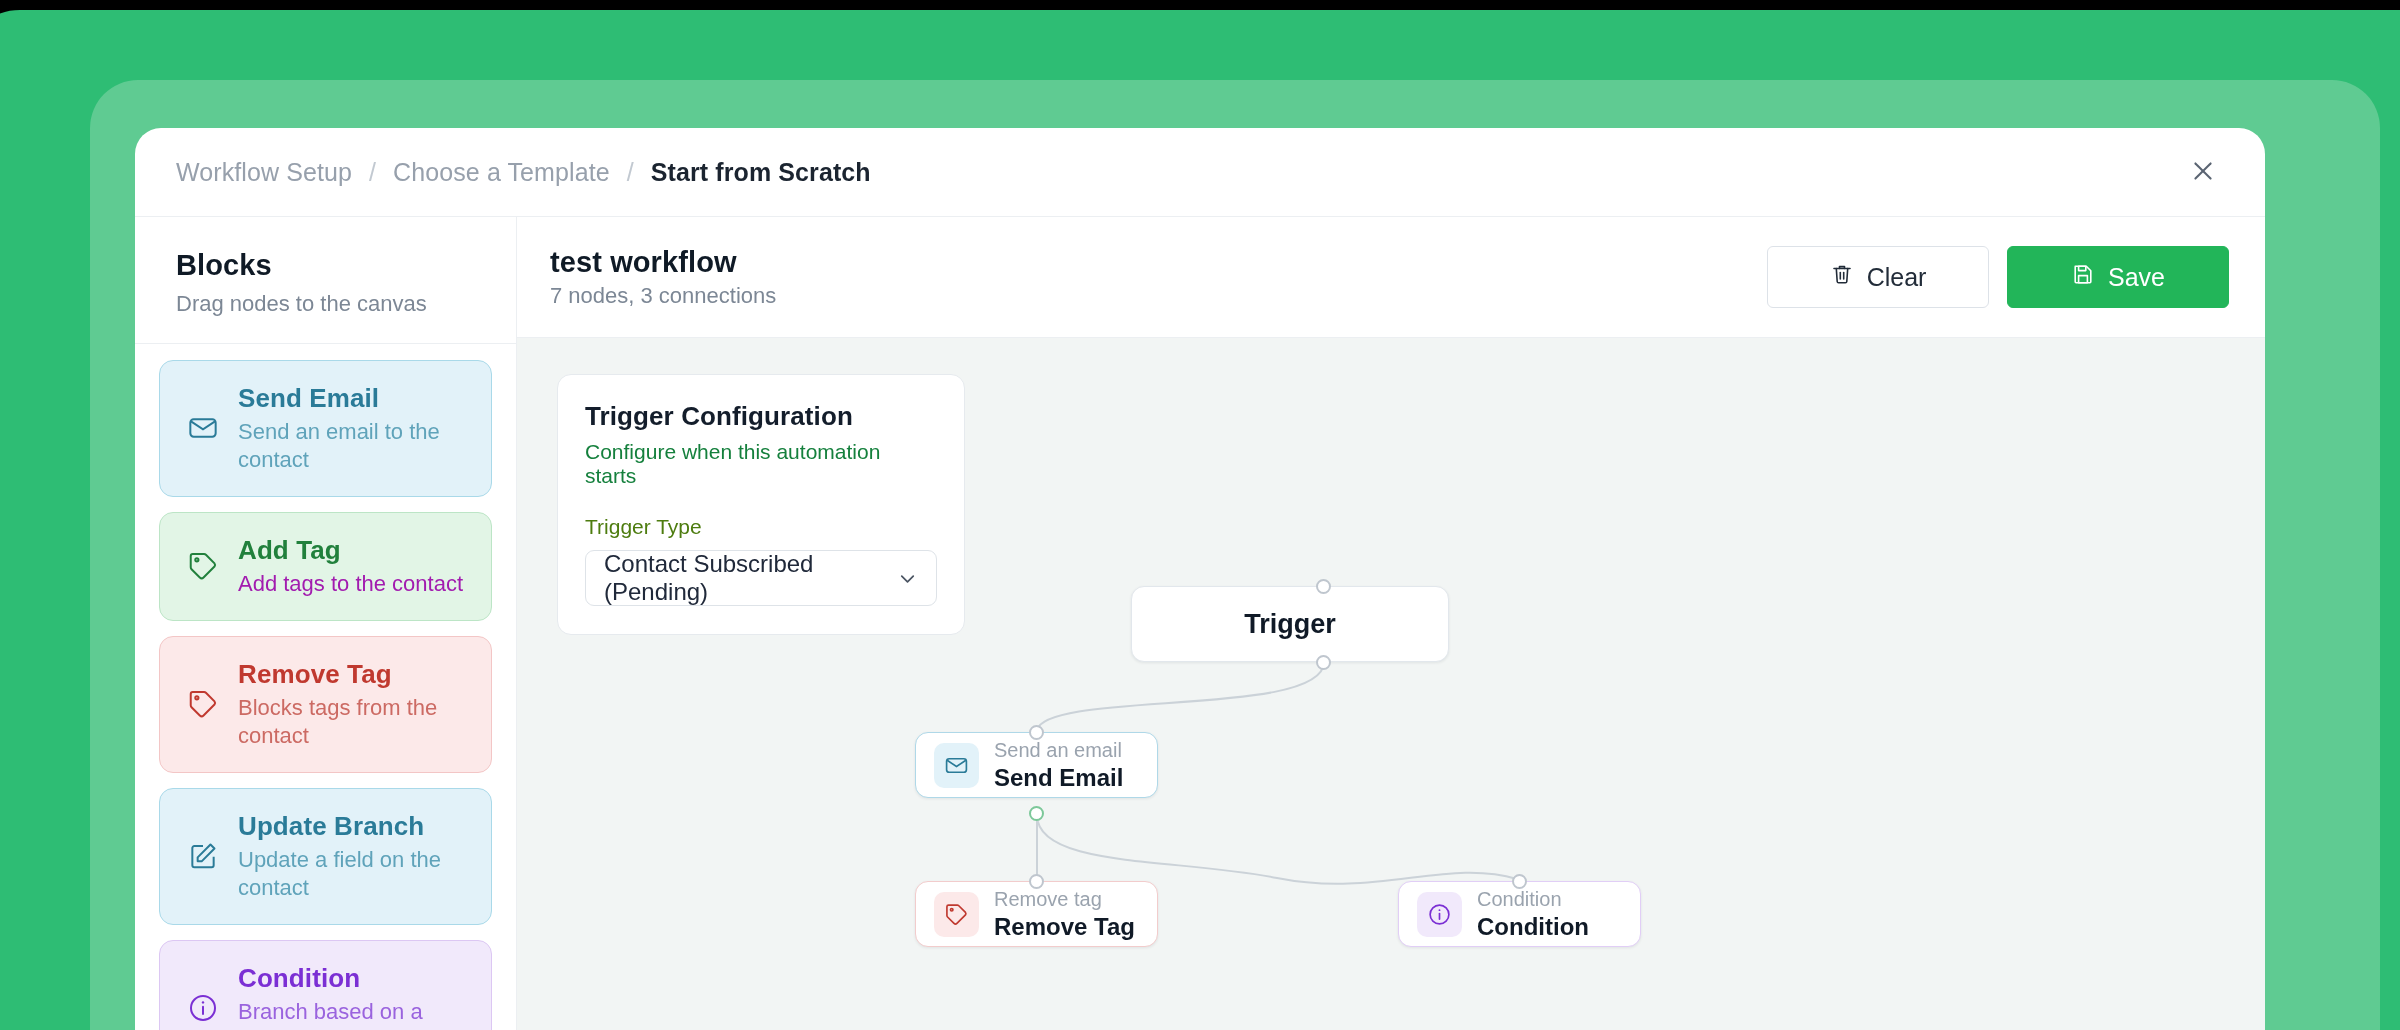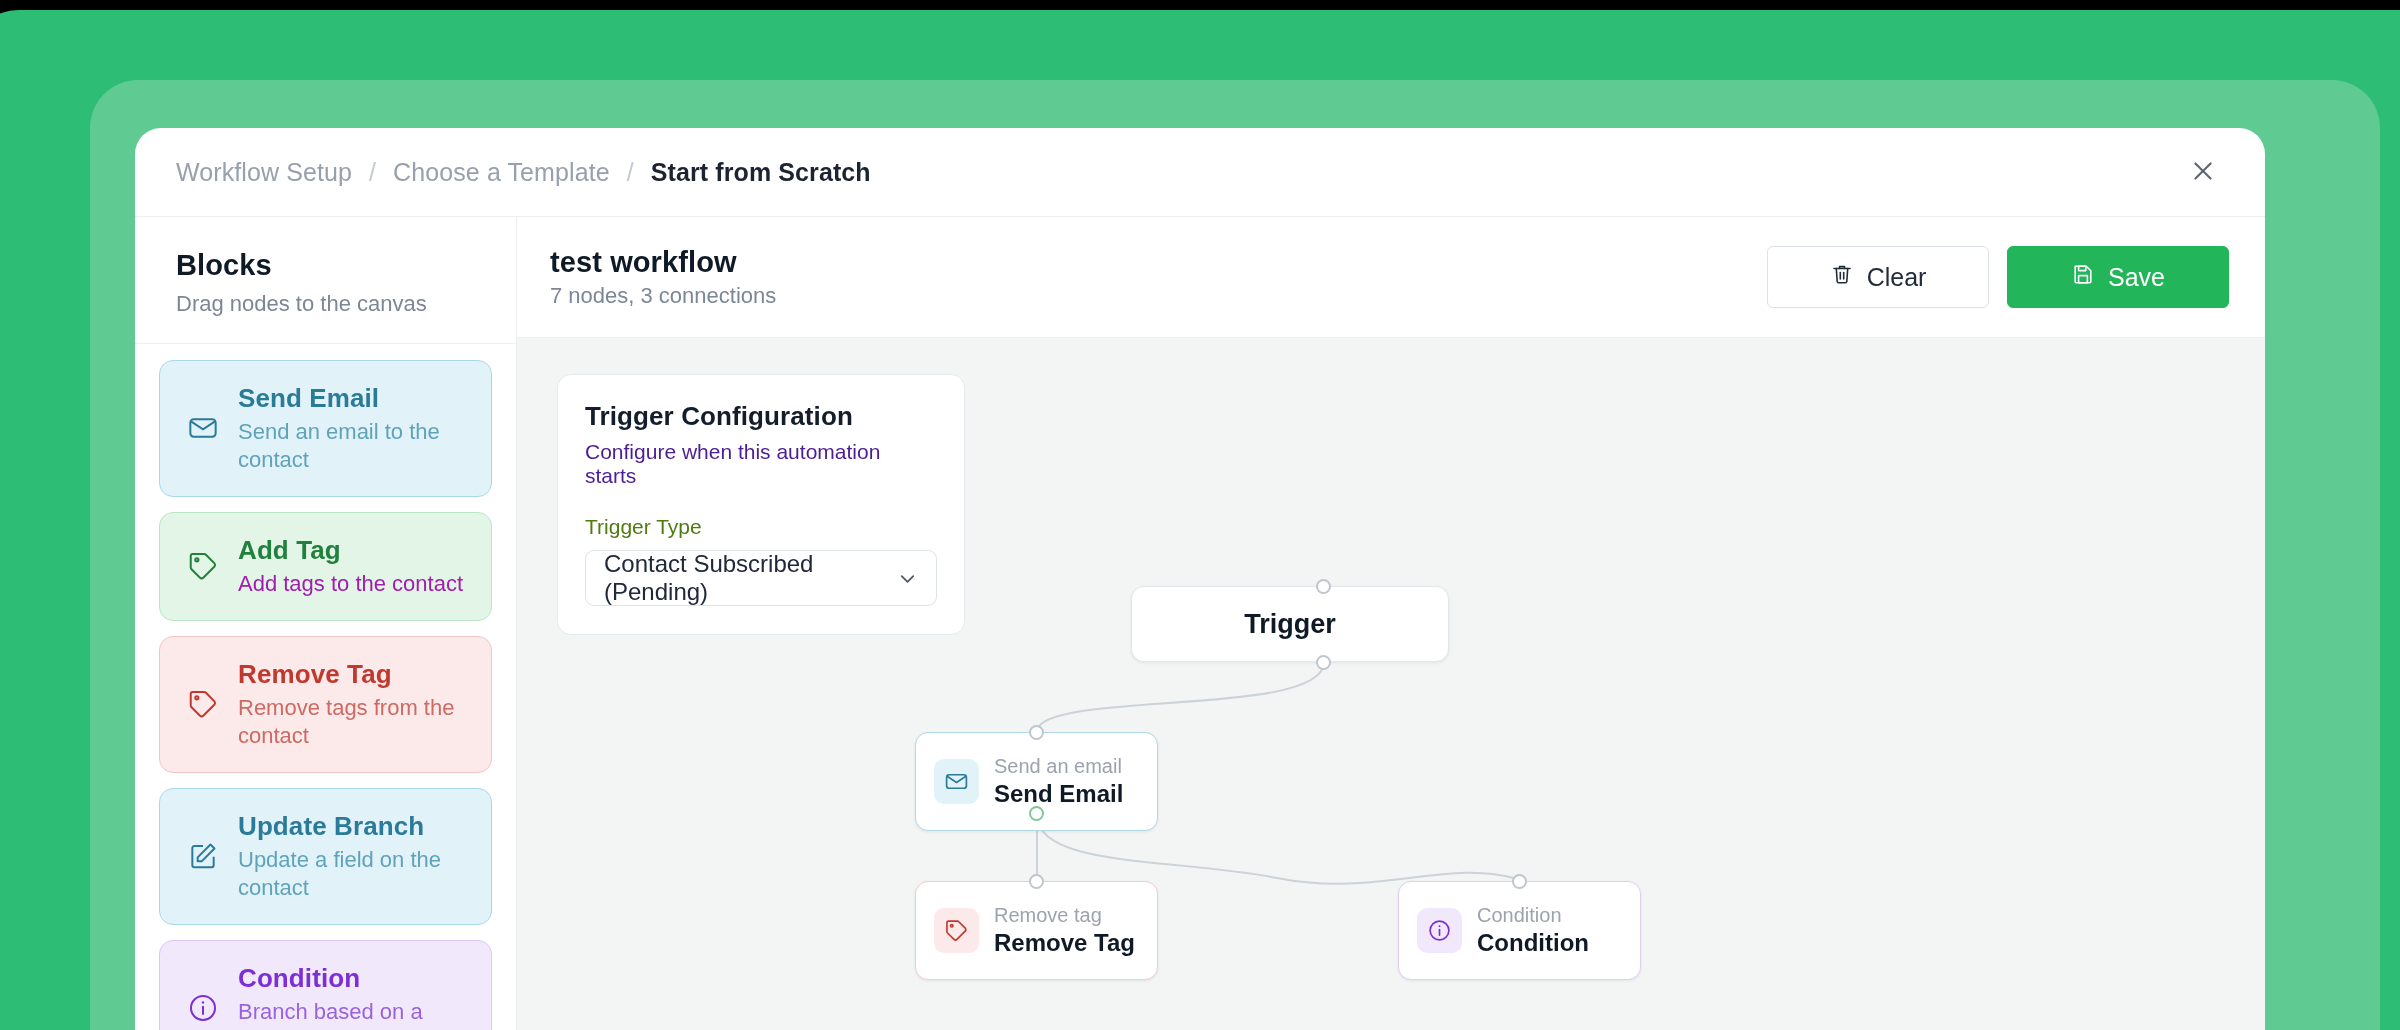--- a/index.html
+++ b/index.html
@@ -168,21 +168,21 @@
   .trigger-panel {
     position: absolute;
     left: 40px; top: 36px;
     width: 408px;
     background: #fff;
     border: 1px solid #E6EAEE;
     border-radius: 14px;
     padding: 26px 27px 28px 27px;
   }
   .tp-title { font-size: 26px; font-weight: bold; color: #131D2B; letter-spacing:.1px; }
-  .tp-sub { font-size: 21px; color: #4c1d95; margin-top: 8px; }
+  .tp-sub { font-size: 21px; color: #15803d; margin-top: 8px; }
   .tp-label { font-size: 21px; color: #4d7c0f; margin-top: 27px; }
   .tp-select {
     margin-top: 11px;
     height: 56px;
     border: 1px solid #DEE3E8;
     border-radius: 9px;
     background: #fff;
     display: flex; align-items: center;
     padding: 0 17px 0 18px;
     font-size: 24px; color: #20293A;
@@ -198,21 +198,21 @@
     box-shadow: 0 1px 3px rgba(15,25,40,.08);
   }
   .node-trigger {
     left: 614px; top: 248px;
     width: 318px; height: 76px;
     border: 1px solid #E2E7EC;
     display: flex; align-items: center; justify-content: center;
     font-size: 27px; font-weight: bold; color: #101A27;
   }
   .node-action {
-    width: 243px; height: 99px;
+    width: 243px; height: 66px;
     display: flex; align-items: center; gap: 15px;
     padding: 0 17px 0 18px;
   }
   .node-action .n-ico {
     width: 45px; height: 45px; border-radius: 10px;
     display: flex; align-items: center; justify-content: center;
     flex: 0 0 45px;
   }
   .n-sub { font-size: 20px; color: #9AA3AE; line-height: 1.2; }
   .n-name { font-size: 24px; color: #101A27; font-weight: bold; line-height: 1.2; margin-top: 2px; }
@@ -302,21 +302,21 @@
 
           <div class="block red">
             <span class="block-ico">
               <svg width="32" height="32" viewBox="0 0 24 24" fill="none" stroke="currentColor" stroke-width="1.5">
                 <path d="M20.6 12.4L12.4 20.6a2 2 0 0 1-2.8 0l-6.2-6.2a2 2 0 0 1-.6-1.4V4.5A1.5 1.5 0 0 1 4.3 3h8.5c.5 0 1 .2 1.4.6l6.4 6.4a2 2 0 0 1 0 2.4z"></path>
                 <circle cx="7.4" cy="7.4" r="1.2"></circle>
               </svg>
             </span>
             <span class="block-txt">
               <span class="block-name" style="display:block">Remove Tag</span>
-              <span class="block-desc" style="display:block">Remove tags from the contact</span>
+              <span class="block-desc" style="display:block">Blocks tags from the contact</span>
             </span>
           </div>
 
           <div class="block blue">
             <span class="block-ico">
               <svg width="32" height="32" viewBox="0 0 24 24" fill="none" stroke="currentColor" stroke-width="1.5" stroke-linejoin="round">
                 <path d="M4 4h9v16H4z" opacity="0"></path>
                 <path d="M20 12.5V19a1.5 1.5 0 0 1-1.5 1.5h-13A1.5 1.5 0 0 1 4 19V6a1.5 1.5 0 0 1 1.5-1.5H12"></path>
                 <path d="M17.6 3.4l3 3L11 16H8v-3z"></path>
               </svg>

